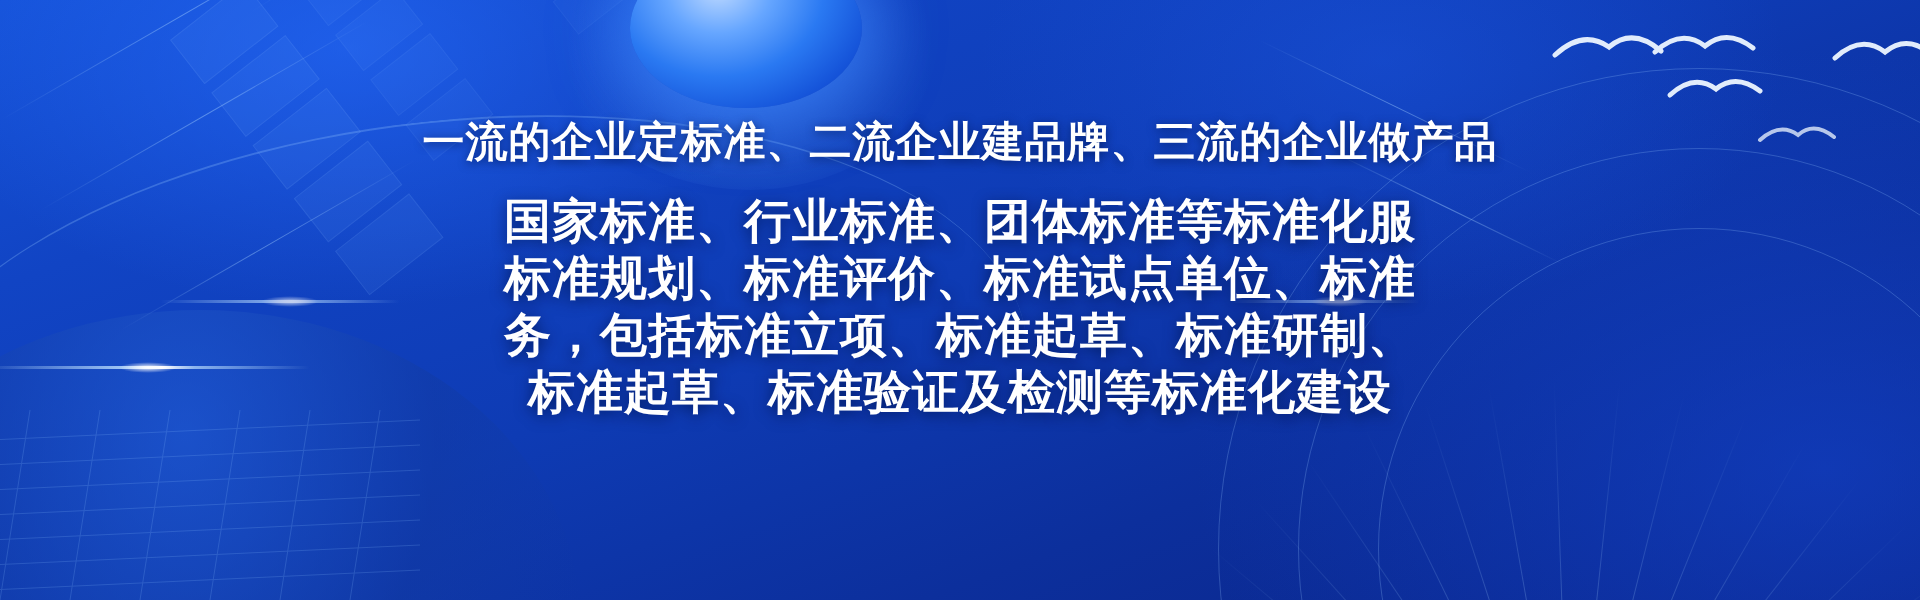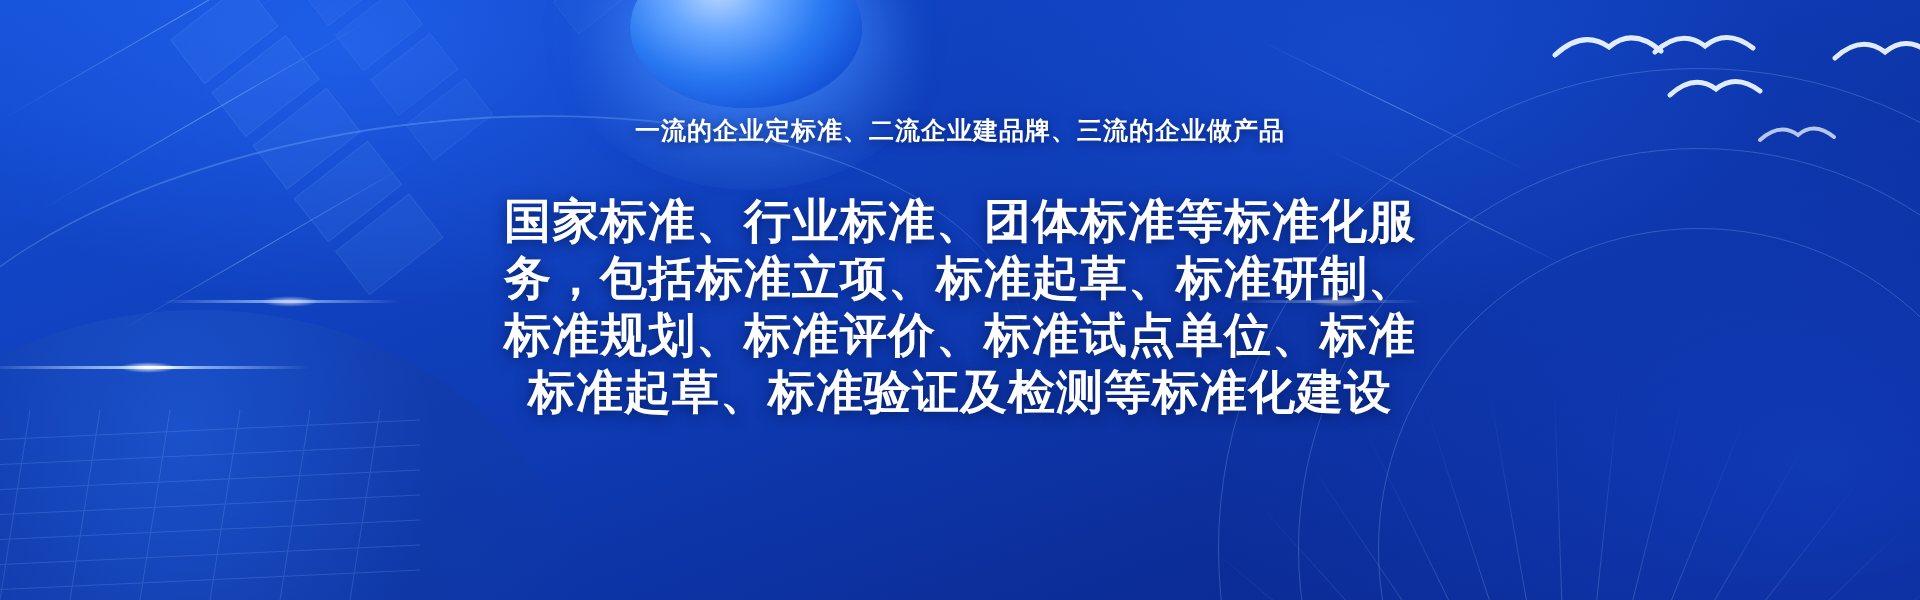--- a/index.html
+++ b/index.html
@@ -60,21 +60,21 @@
     filter:blur(.6px);}
   .streak::after{content:"";position:absolute;left:42%;top:-4px;width:58px;height:11px;border-radius:50%;
     background:radial-gradient(ellipse,rgba(255,255,255,.95),rgba(180,220,255,0) 70%);}
 
   
   .birds{position:absolute;right:0;top:0;width:680px;height:260px;}
 
   
   .headline{
     position:absolute;left:0;right:0;top:114px;text-align:center;
-    color:#fff;font-size:25px;font-weight:700;letter-spacing:1px;
+    color:#fff;font-size:42px;font-weight:700;letter-spacing:1px;
     text-shadow:0 2px 10px rgba(0,25,90,.75);
   }
   .bodyblock{
     position:absolute;left:0;right:0;top:192px;text-align:center;
     color:#fff;font-size:47px;font-weight:700;line-height:57px;letter-spacing:1px;
     text-shadow:0 3px 14px rgba(0,22,85,.8);
   }
   .bodyblock .ln{display:block;white-space:nowrap;}
 </style>
 </head>
@@ -168,18 +168,18 @@
         <path d="M595 58 q26 -24 50 -6 q22 -18 46 2"></path>
         <path d="M520 140 q20 -18 38 -5 q16 -14 36 2" stroke-width="4" opacity="0.8"></path>
       </g>
     </svg>
   </div>
 
   <div class="headline">一流的企业定标准、二流企业建品牌、三流的企业做产品</div>
 
   <div class="bodyblock">
     <span class="ln">国家标准、行业标准、团体标准等标准化服</span>
+    <span class="ln">标准规划、标准评价、标准试点单位、标准</span>
     <span class="ln">务，包括标准立项、标准起草、标准研制、</span>
-    <span class="ln">标准规划、标准评价、标准试点单位、标准</span>
     <span class="ln">标准起草、标准验证及检测等标准化建设</span>
   </div>
 
 </div>
 
 </body></html>

